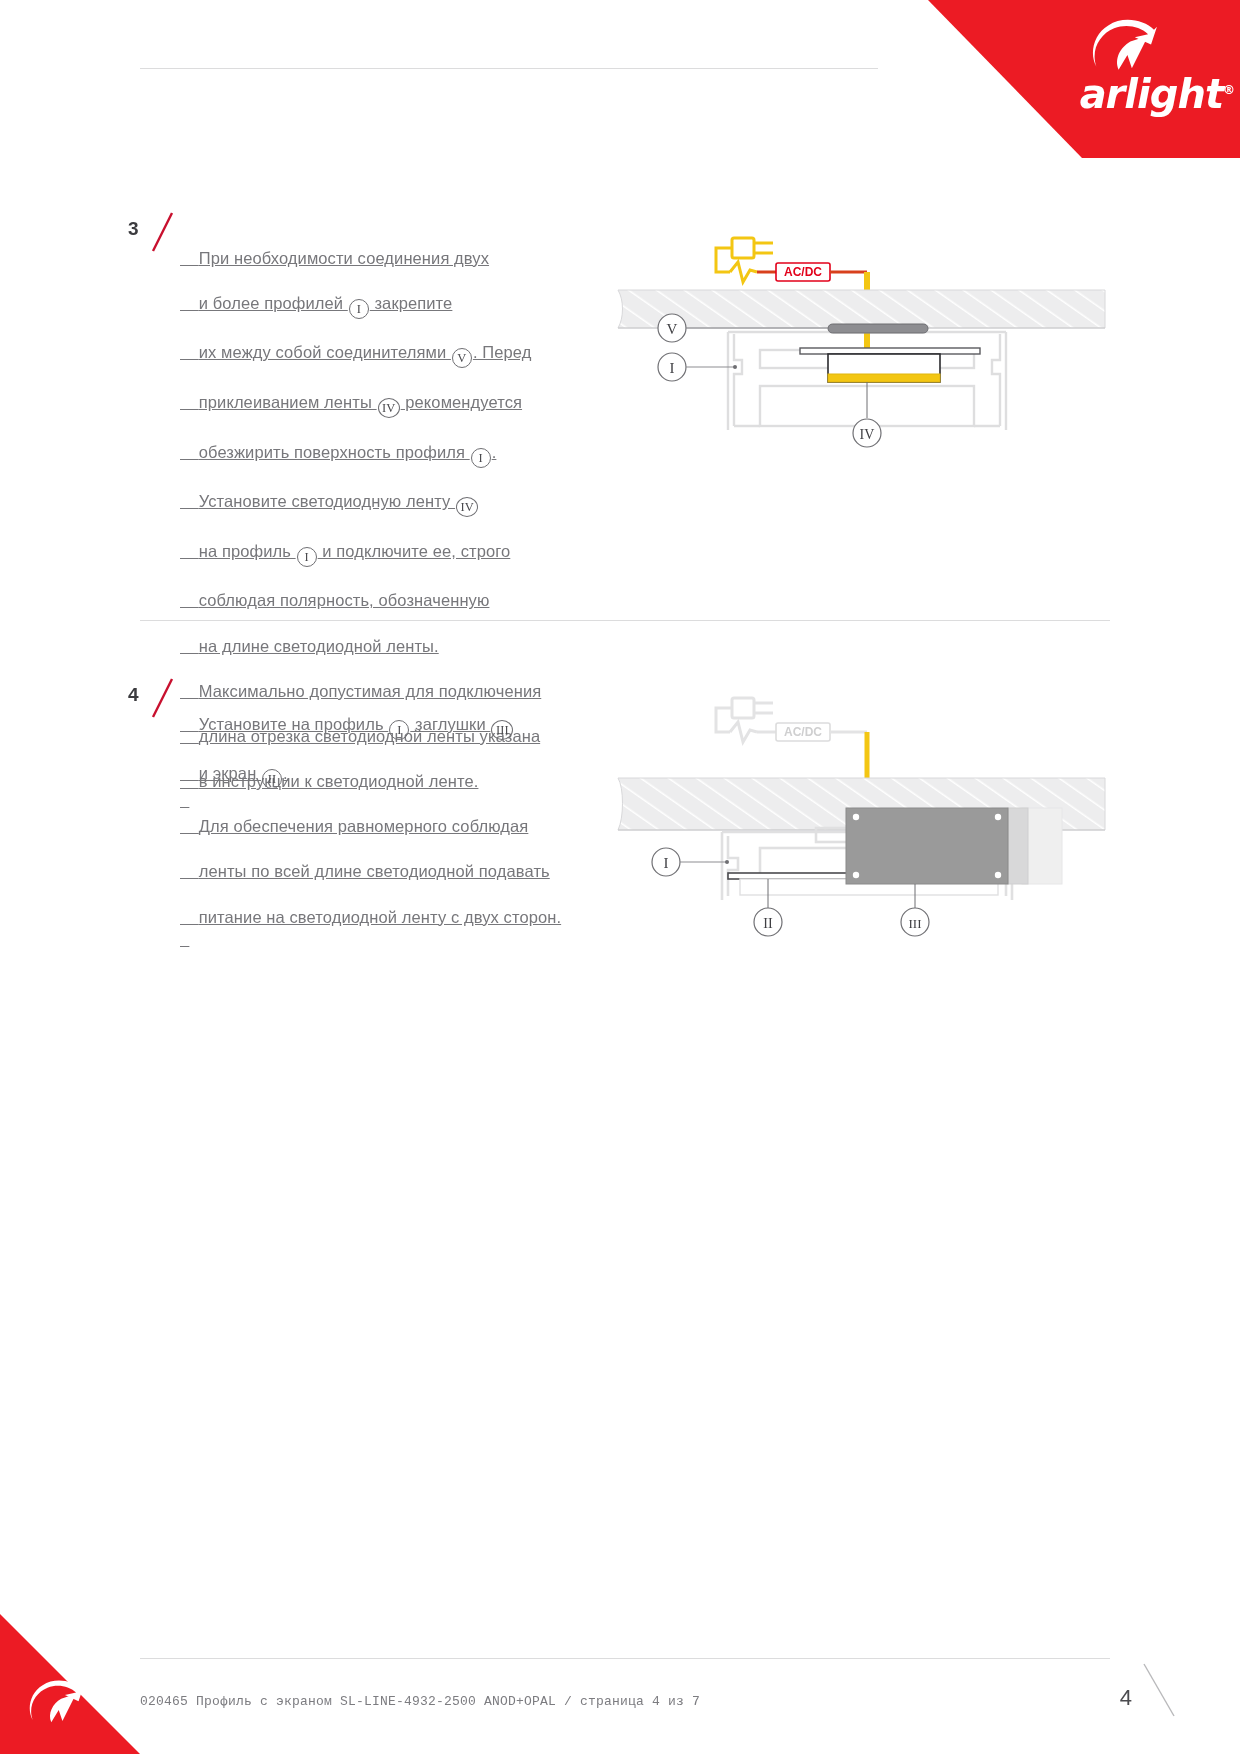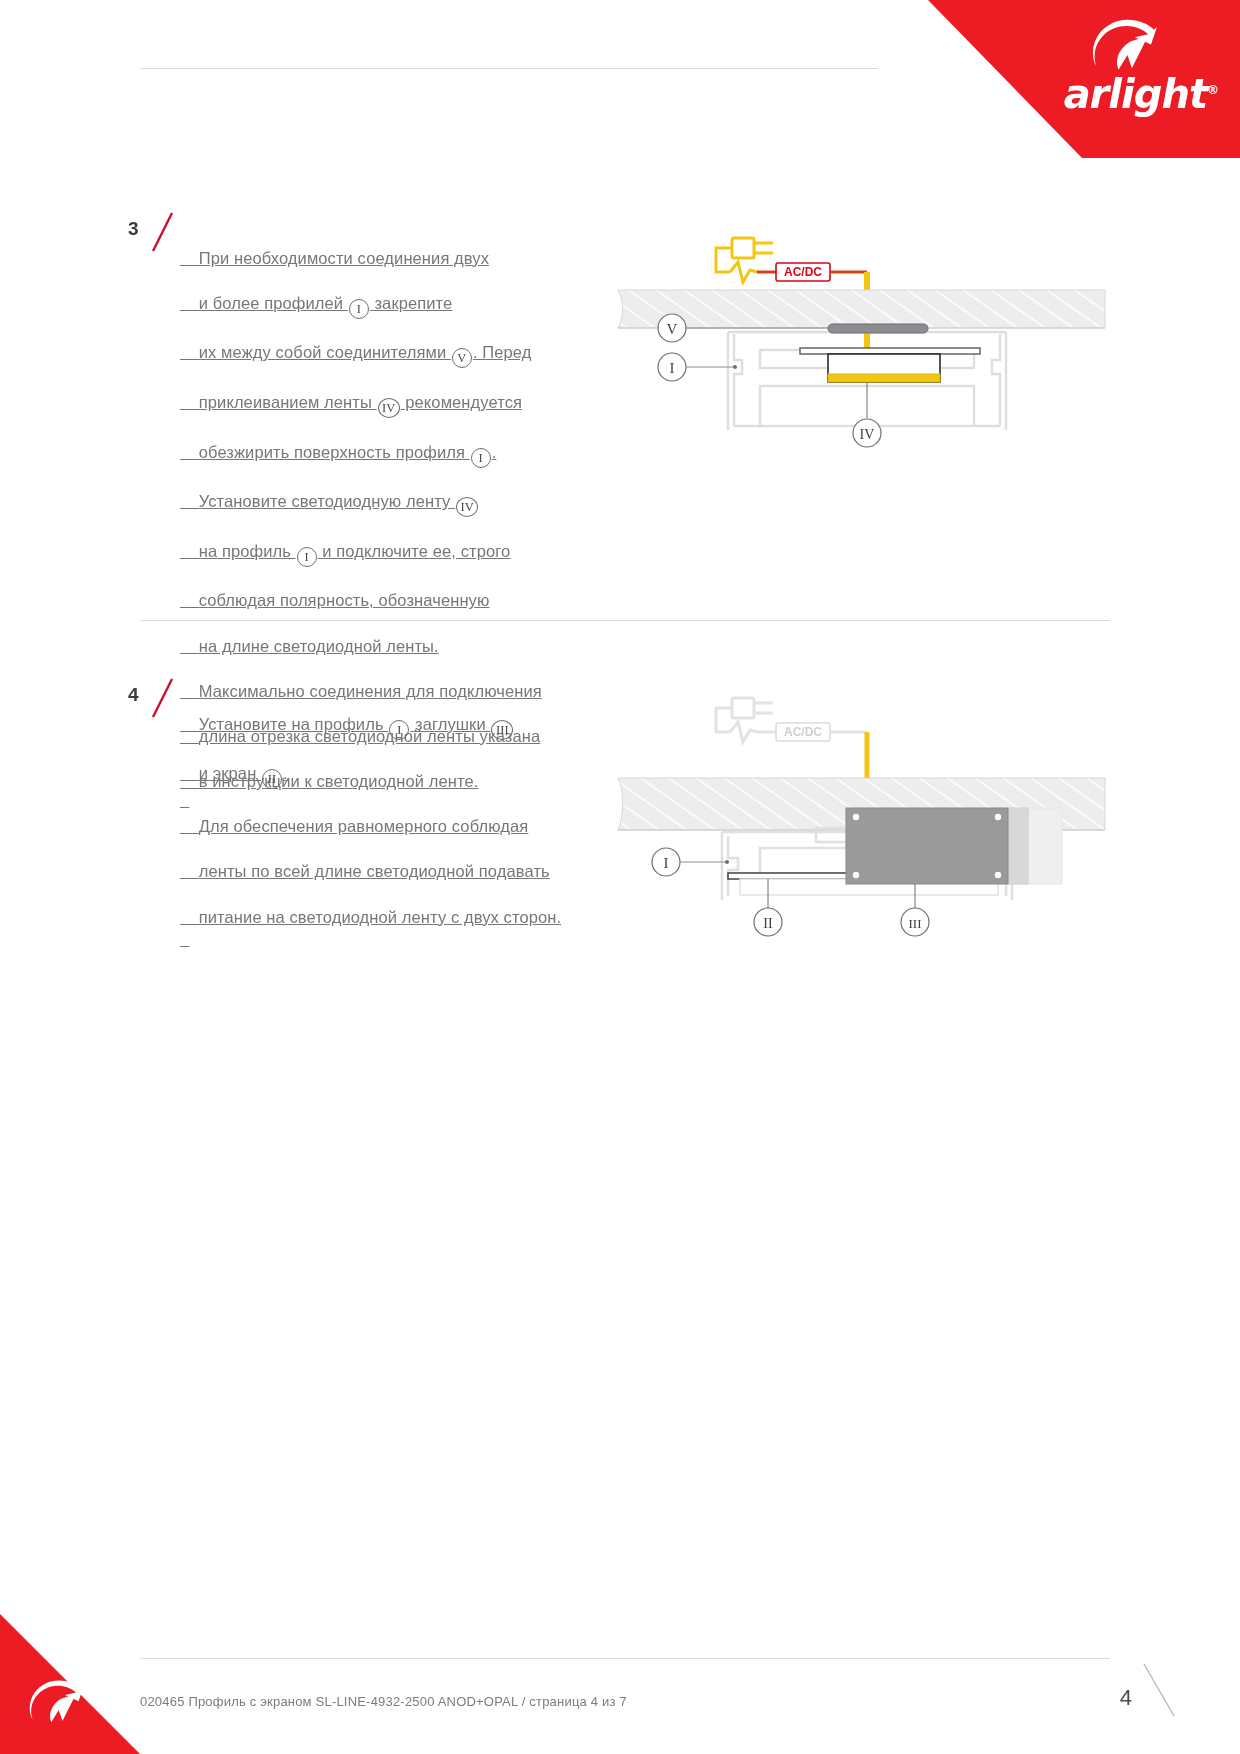--- a/index.html
+++ b/index.html
@@ -37,21 +37,21 @@
   .logo-mark {
     position: absolute;
     top: 0;
     left: 58px;
     width: 74px;
     height: 62px;
   }
   .logo-word {
     position: absolute;
     top: 56px;
-    left: 0;
+    left: 16px;
     width: 190px;
     text-align: right;
     font-family: "DejaVu Sans", sans-serif;
     font-style: italic;
     font-weight: bold;
     font-size: 40px;
     letter-spacing: -1px;
     color: #ffffff;
     line-height: 1;
   }
@@ -145,21 +145,21 @@
   }
 
   
   .footer-text {
     position: absolute;
     left: 140px;
     top: 1694px;
     font-size: 13px;
     color: #7c7c80;
     letter-spacing: 0.2px;
-    font-family: Liberation Sans, sans-serif;
+    font-family: Liberation Mono, monospace;
   }
   .page-no {
     position: absolute;
     right: 108px;
     top: 1685px;
     font-size: 22px;
     color: #4b4b4f;
     font-family: "Liberation Sans", sans-serif;
   }
   .page-slash {
@@ -199,21 +199,21 @@
   <div class="step-text">
     <span>При необходимости соединения двух</span><br>
     и более профилей <span class="rn">I</span> закрепите<br>
     их между собой соединителями <span class="rn">V</span>. Перед<br>
     приклеиванием ленты <span class="rn w">IV</span> рекомендуется<br>
     обезжирить поверхность профиля <span class="rn">I</span>.<br>
     Установите светодиодную ленту <span class="rn w">IV</span><br>
     на профиль <span class="rn">I</span> и подключите ее, строго<br>
     <span>соблюдая полярность, обозначенную</span><br>
     <span>на длине светодиодной ленты.</span><br>
-    <span>Максимально соединения для подключения</span><br>
+    <span>Максимально допустимая для подключения</span><br>
     <span>длина отрезка светодиодной ленты указана</span><br>
     <span>в инструкции к светодиодной ленте.</span><br>
     <span>Для обеспечения равномерного соблюдая</span><br>
     <span>ленты по всей длине светодиодной подавать</span><br>
     <span>питание на светодиодной ленту с двух сторон.</span>
   </div>
 </div>
 
 <div class="diagram" style="left:610px; top:200px;">
   <svg width="500" height="260" viewBox="0 0 500 260">

